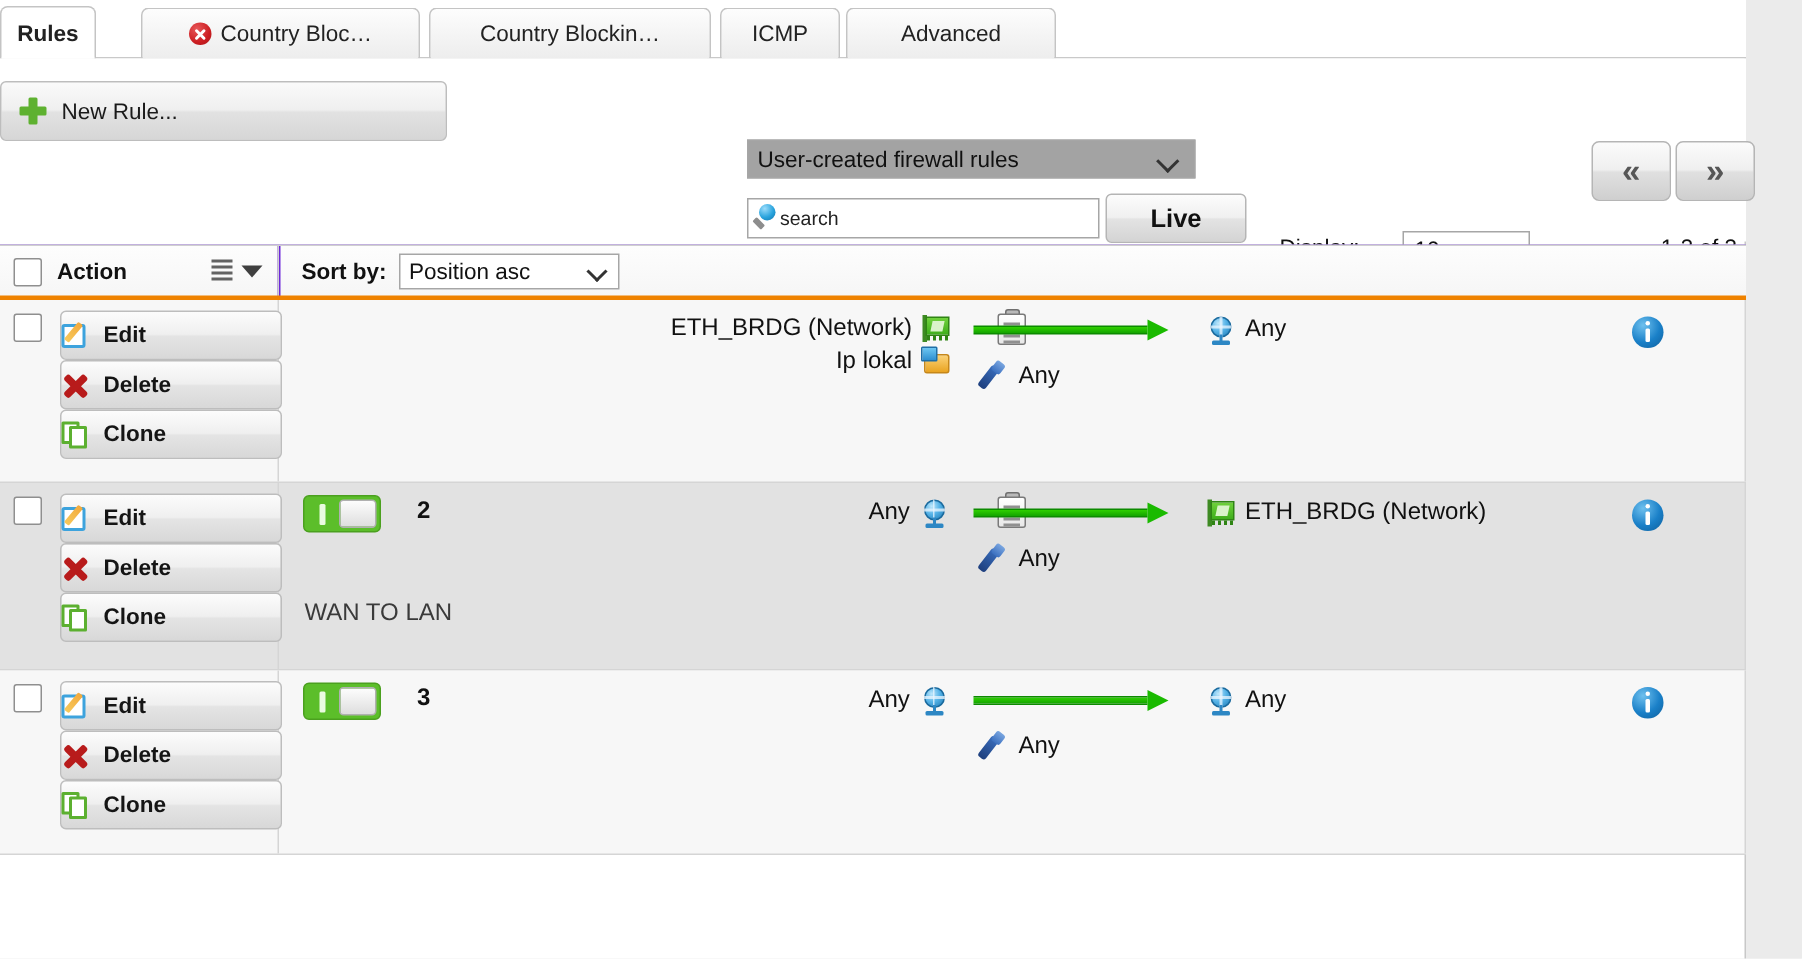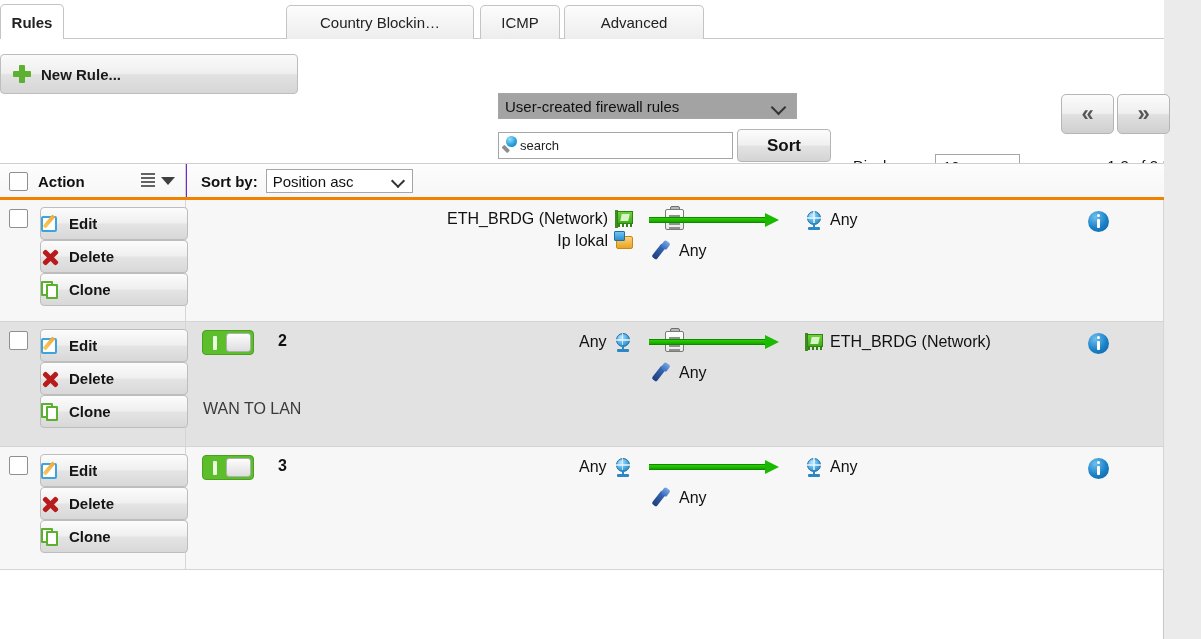--- a/index.html
+++ b/index.html
@@ -74,21 +74,21 @@
 
   .bigbtn {
     position: absolute;
     width: 298px; height: 40px;
     border: 1px solid #bdbdbd;
     border-radius: 4px;
     background: linear-gradient(to bottom, #fafafa 0%, #efefef 48%, #e2e2e2 52%, #d6d6d6 100%);
     display: flex; align-items: center;
     padding-left: 12px;
     gap: 10px;
-    font-weight: bold;
+    font-weight: normal;
     font-size: 15px;
     color: #1a1a1a;
     cursor: pointer;
   }
   #btn-new-rule { left: 0px; top: 15px; }
   #btn-live-log { left: 0px; top: 68px; }
 
   .plus-icon { position: relative; width: 18px; height: 18px; flex:0 0 auto; }
   .plus-icon:before, .plus-icon:after {
     content: ""; position: absolute; background: #5eb130; border-radius:1px;
@@ -439,20 +439,24 @@
 </style>
 </head>
 <body>
 
 <div id="app">
 
   <div class="tabbar">
     <div class="tab active" style="left:0px;width:64px;">
       <span>Rules</span>
     </div>
+    <div class="tab" style="left:94px;width:186px;">
+      <span class="tab-err-icon"></span>
+      <span>Country Bloc…</span>
+    </div>
     <div class="tab" style="left:286px;width:188px;">
       <span>Country Blockin…</span>
     </div>
     <div class="tab" style="left:480px;width:80px;">
       <span>ICMP</span>
     </div>
     <div class="tab" style="left:564px;width:140px;">
       <span>Advanced</span>
     </div>
   </div>
@@ -472,21 +476,21 @@
 
     <div class="searchbox">
       <span class="mag-icon">
         <span class="lens"></span>
           <span class="handle"></span>
       </span>
       <span style="color:#222;">search</span>
     </div>
 
     <div class="findbtn">
-      <span>Sort</span>
+      <span>Live</span>
     </div>
 
     <div class="display-label">Display:</div>
 
     <div class="dispsel">
       <span>10</span>
       <span class="caret"></span>
     </div>
 
     <div class="countlabel">1-3 of 3</div>

